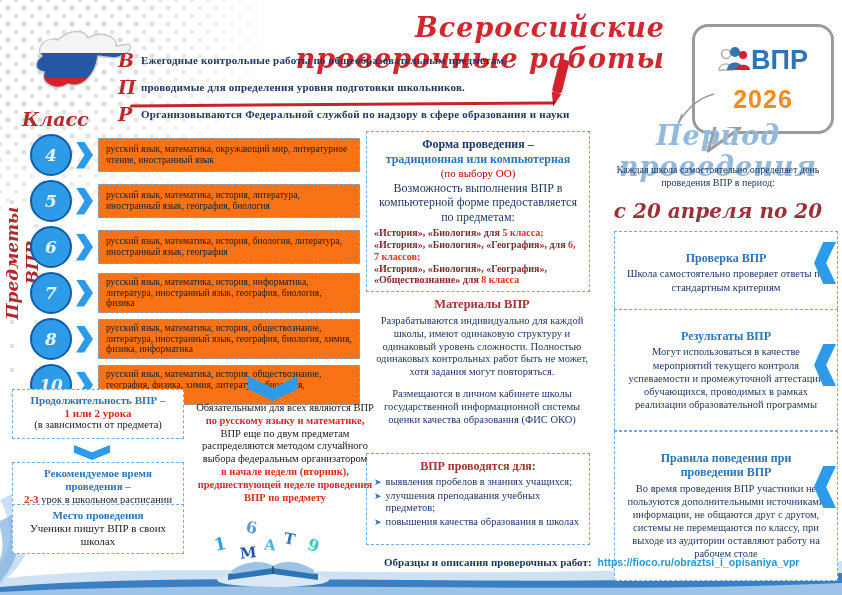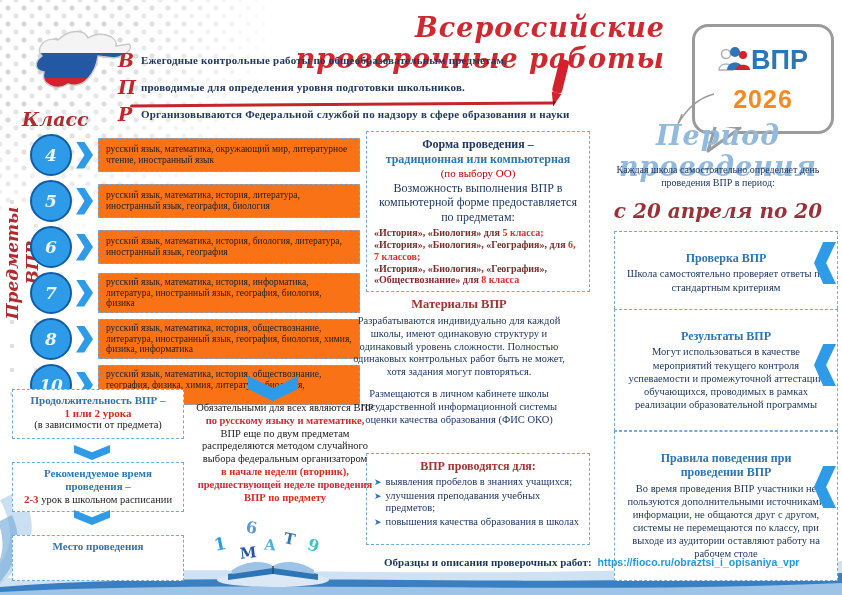--- a/index.html
+++ b/index.html
@@ -67,21 +67,21 @@
   }
 
   .dash-box { border:1.5px dashed #74aadc; background:#fff; box-sizing:border-box; position:absolute; }
   .mid-col { left:366px; width:224px; padding:5px 7px; text-align:center; }
   .form-t1 { color:#1f3864; font-weight:bold; font-size:12px; }
   .form-t2 { color:#2e75b6; font-weight:bold; font-size:12px; }
   .form-t3 { color:#c00000; font-size:11px; margin-bottom:2px; }
   .form-body { color:#1f3864; font-size:12px; line-height:1.2; margin-bottom:3px; }
   .form-item { color:#7f2b2b; font-weight:bold; font-size:10px; line-height:1.18; text-align:left; }
   .hl-red { color:#e03025; font-weight:bold; }
-  .mat-block { position:absolute; left:347px; width:224px; text-align:center; }
+  .mat-block { position:absolute; left:370px; width:224px; text-align:center; }
   .mat-title { color:#a63232; font-weight:bold; font-size:12.5px; margin-bottom:3px; }
   .mat-body { color:#1f3864; font-size:10.5px; line-height:1.22; }
   .purp-title { color:#a63232; font-weight:bold; font-size:12px; margin-bottom:2px; text-align:center; }
   .purp-item { display:flex; gap:4px; text-align:left; color:#1f3864; font-size:10.5px; line-height:1.15; margin-bottom:2px; }
   .purp-bullet { color:#2e75b6; font-size:9px; flex:0 0 auto; padding-top:1px; }
 
   .period-title { position:absolute; left:596px; top:120px; width:244px; text-align:center;
     font-size:27px; color:#92b9de; letter-spacing:1px; }
   .period-sub { position:absolute; left:600px; top:163px; width:236px; text-align:center;
     color:#1f3864; font-size:10px; line-height:1.3; }
@@ -284,22 +284,23 @@
     <div class="lb-title">Продолжительность ВПР –</div>
     <div class="lb-red">1 или 2 урока</div>
     <div class="lb-note">(в зависимости от предмета)</div>
   </div>
   <div class="chev-down" style="left:74px; top:445px; width:36px; height:15px;"></div>
   <div class="dash-box lb-box" style="top:462px; min-height:46px;">
     <div class="lb-title">Рекомендуемое время проведения –</div>
     <div class="lb-note"><span class="lb-red">2-3</span><span> урок в школьном расписании</span></div>
   </div>
   <div class="chev-down" style="left:74px; top:510px; width:36px; height:15px;"></div>
-  <div class="dash-box lb-box" style="top:535px; min-height:46px;">
+  <div class="dash-box lb-box" style="top:504px; min-height:46px;">
     <div class="lb-title">Место проведения</div>
+    <div class="lb-note" style="font-size:11px;">Ученики пишут ВПР в своих школах</div>
   </div>
 
   <div class="chev-down" style="left:248px; top:376px; width:50px; height:25px; border:0;"></div>
   <div class="mandatory">
     <div class="mand-black">Обязательными для всех являются ВПР</div>
     <div class="mand-red">по русскому языку и математике,</div>
     <div class="mand-black">ВПР еще по двум предметам распределяются методом случайного выбора федеральным организатором</div>
     <div class="mand-red">в начале недели (вторник), предшествующей неделе проведения ВПР по предмету</div>
   </div>
 

